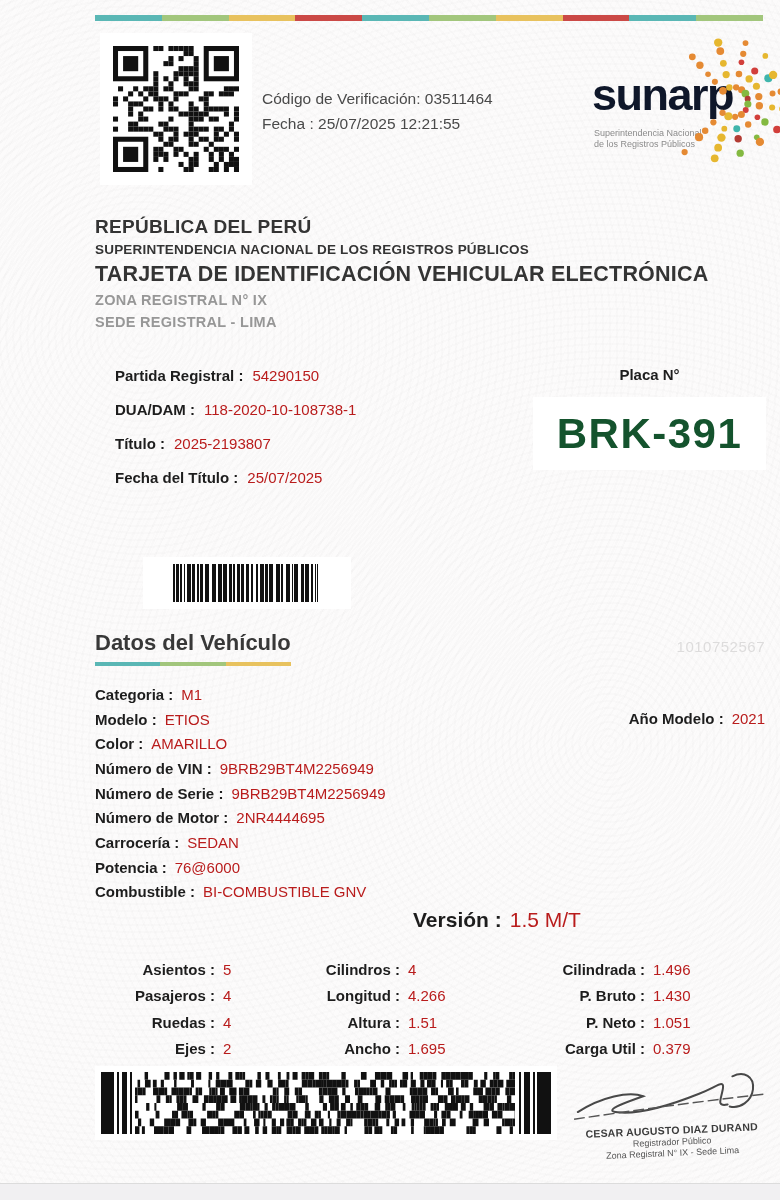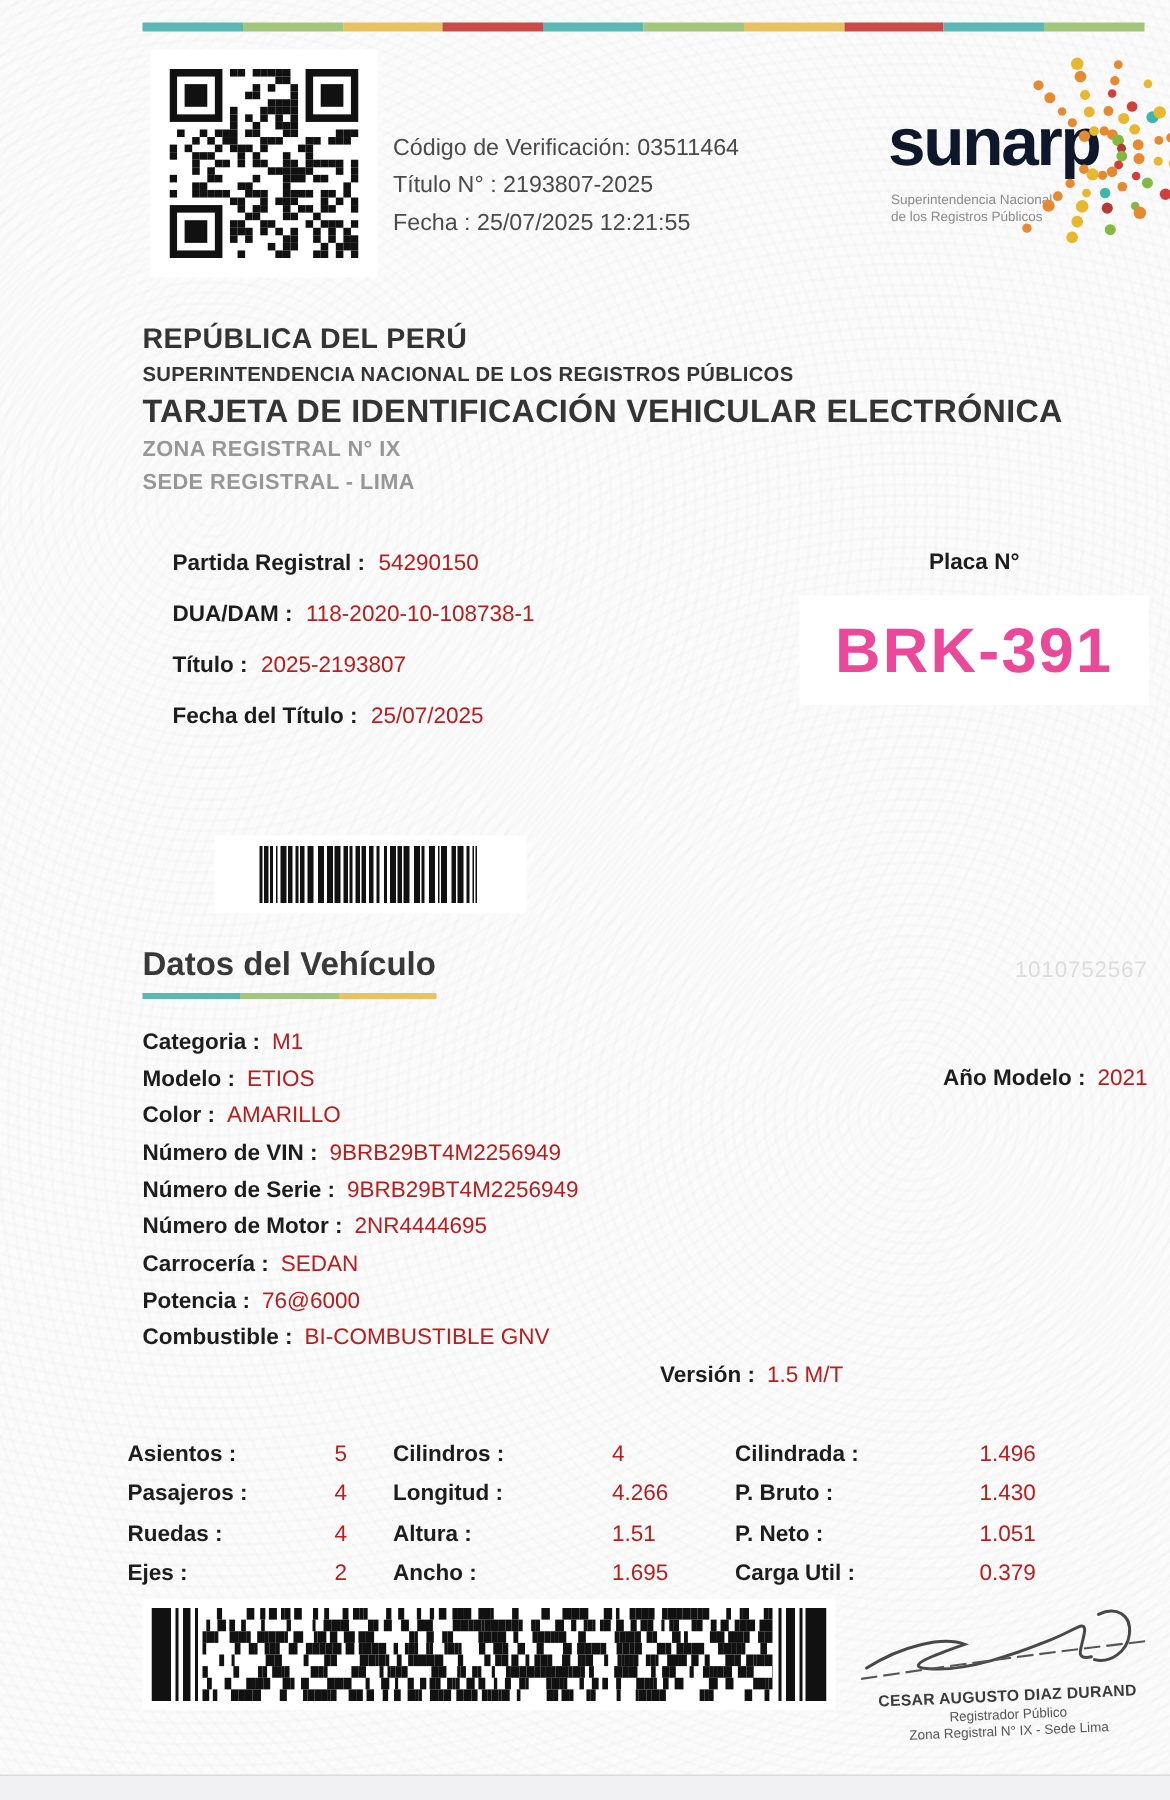--- a/index.html
+++ b/index.html
@@ -42,43 +42,43 @@
   .val{color:#b91c1c;white-space:nowrap;}
 
   .reg-fields{left:95px;top:358px;font-size:15px;margin-left:20px;}
   .rrow{height:34px;display:flex;align-items:center;}
   .rrow .val{margin-left:9px;}
 
   .plate-label{left:533px;top:366px;width:233px;text-align:center;
     font-size:15px;font-weight:700;color:#1d1d1d;}
   .plate-box{left:533px;top:397px;width:233px;height:73px;background:#fff;
     display:flex;align-items:center;justify-content:center;}
-  .plate-text{font-size:42px;font-weight:700;color:#ec4899;letter-spacing:1.5px;}
+  .plate-text{font-size:42px;font-weight:700;color:#14532d;letter-spacing:1.5px;}
 
   .bc1-box{left:143px;top:557px;width:208px;height:52px;background:#fff;
     display:flex;align-items:center;justify-content:center;}
 
   .section-head{left:95px;top:630px;font-size:22px;font-weight:700;color:#383838;}
   .watermark{left:555px;top:638px;width:210px;text-align:right;font-size:15px;color:#dddcdc;
     letter-spacing:.5px;}
   .underline{left:95px;top:662px;width:196px;height:4px;display:flex;}
   .underline span{flex:1;height:100%;}
 
   .veh-fields{left:95px;top:682px;font-size:15px;}
   .vrow{height:24.7px;display:flex;align-items:center;}
   .vrow .val{margin-left:8px;}
 
   .year-field{right:15px;top:710px;font-size:15px;display:flex;}
   .year-field .val{margin-left:8px;}
-  .version-field{left:440px;top:908px;font-size:15px;display:flex;}
+  .version-field{left:413px;top:908px;font-size:21px;display:flex;}
   .version-field .val{margin-left:8px;}
 
   .stat-col{top:956px;font-size:15px;}
   .stat-row{height:26.5px;display:flex;align-items:center;}
-  .stat-row .lbl{text-align:left;}
+  .stat-row .lbl{text-align:right;}
   .stat-row .val{margin-left:8px;}
   .col1{left:85px;} .col1 .lbl{width:130px;}
   .col2{left:262px;} .col2 .lbl{width:138px;}
   .col3{left:490px;} .col3 .lbl{width:155px;}
 
   .pdf417-box{left:95px;top:1066px;width:462px;height:74px;background:#fff;
     display:flex;align-items:center;justify-content:center;}
 
   .sig-block{left:565px;top:1072px;width:212px;text-align:center;
     transform:rotate(-2.5deg);color:#3b3b3b;}
@@ -311,21 +311,20 @@
         <rect x="75" y="120" width="5" height="5" fill="#111111"></rect>
         <rect x="95" y="120" width="5" height="5" fill="#111111"></rect>
         <rect x="100" y="120" width="5" height="5" fill="#111111"></rect>
         <rect x="110" y="120" width="5" height="5" fill="#111111"></rect>
         <rect x="120" y="120" width="5" height="5" fill="#111111"></rect>
       </svg>
   </div>
 
   <div class="abs z verify">
     <div><span>Código de Verificación:</span> <span>03511464</span></div>
-    <div><span>Título N° :</span> <span>2193807-2025</span></div>
     <div><span>Fecha :</span> <span>25/07/2025 12:21:55</span></div>
   </div>
 
   <div class="abs z logo-word">sunarp</div>
   <div class="abs z logo-tagline">
     <div>Superintendencia Nacional</div>
     <div>de los Registros Públicos</div>
   </div>
   <svg class="abs z" style="left:655px;top:38px;" width="125" height="135" viewBox="0 0 125 135">
       <circle cx="67.96304090461713" cy="52.85282761783908" r="3.7746129895560445" fill="#e58a33"></circle>

